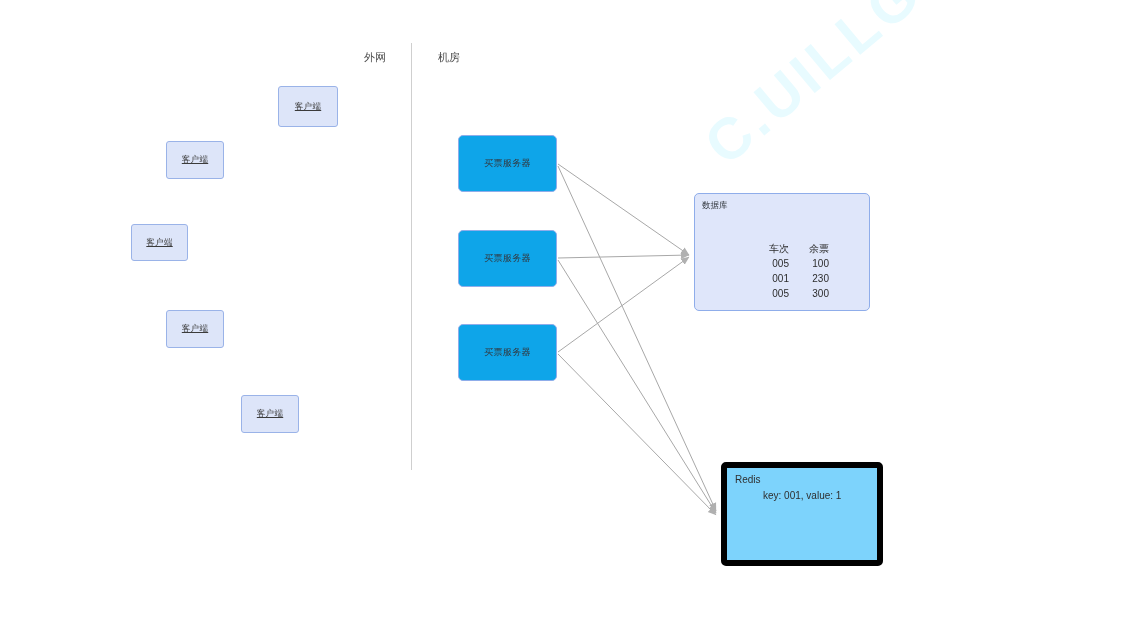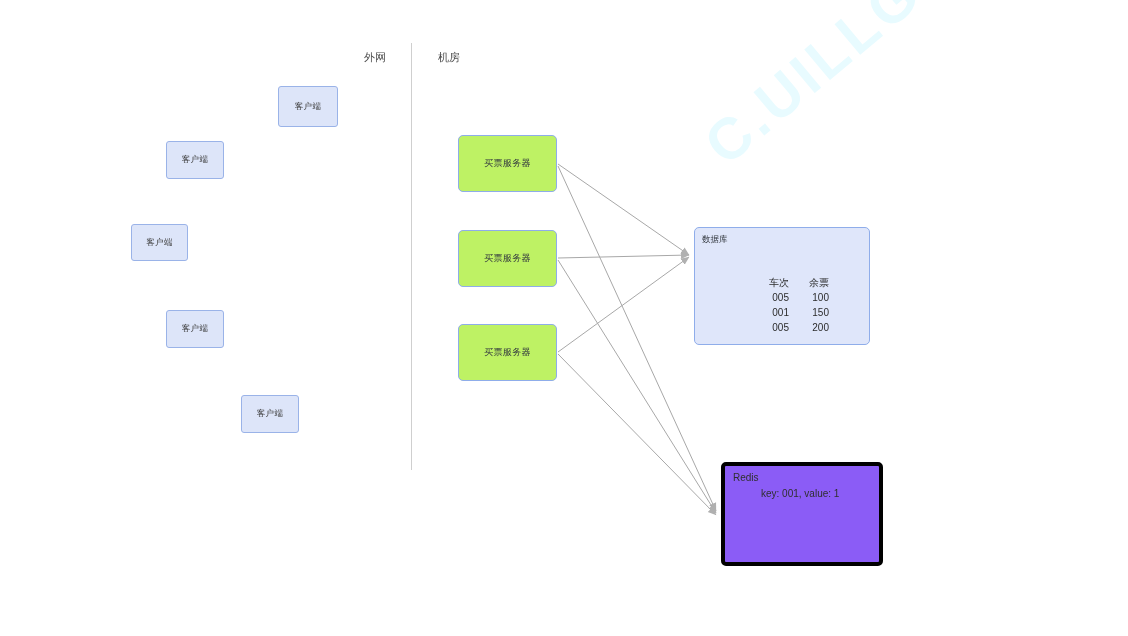--- a/index.html
+++ b/index.html
@@ -65,39 +65,39 @@
     border: 1px solid #9ab3e8;
     border-radius: 3px;
     display: flex;
     align-items: center;
     justify-content: center;
   }
   .client-box .lbl {
     font-size: 8.5px;
     color: #3b3b3b;
     letter-spacing: 0.3px;
+    text-decoration: underline;
   }
   .server-box {
-    background: #bef264;
+    background: #0ea5e9;
     border: 1px solid #8fadea;
     border-radius: 5px;
     display: flex;
     align-items: center;
     justify-content: center;
   }
   .server-box .lbl {
     font-size: 9px;
     color: #33383f;
     letter-spacing: 0.3px;
   }
   .db-box {
     background: #dfe6fa;
     border: 1px solid #8fadea;
     border-radius: 5px;
-    margin-top: 34px;
   }
   .db-box .title {
     position: absolute;
     left: 7px;
     top: 6px;
     font-size: 8.5px;
     color: #33383f;
   }
   .db-table {
     position: absolute;
@@ -109,22 +109,22 @@
     font-size: 10px;
     color: #2c2c2c;
     font-weight: normal;
     text-align: right;
     padding: 0 0 2px 0;
     line-height: 13px;
   }
   .db-table .c1 { width: 48px; }
   .db-table .c2 { width: 40px; }
   .redis-box {
-    background: #8b5cf6;
-    border: 4px solid #000000;
+    background: #7dd3fc;
+    border: 6px solid #000000;
     border-radius: 5px;
   }
   .redis-box .title {
     position: absolute;
     left: 8px;
     top: 6px;
     font-size: 10px;
     color: #2f2f2f;
   }
   .redis-box .kv {
@@ -198,25 +198,25 @@
           <th class="c2">余票</th>
         </tr>
       </thead>
       <tbody>
         <tr>
           <td class="c1">005</td>
           <td class="c2">100</td>
         </tr>
         <tr>
           <td class="c1">001</td>
-          <td class="c2">150</td>
+          <td class="c2">230</td>
         </tr>
         <tr>
           <td class="c1">005</td>
-          <td class="c2">200</td>
+          <td class="c2">300</td>
         </tr>
       </tbody>
     </table>
   </div>
 
   <div class="node redis-box" style="left:721px; top:462px; width:162px; height:104px;">
     <div class="title">Redis</div>
     <div class="kv">key: 001, value: 1</div>
   </div>
 

